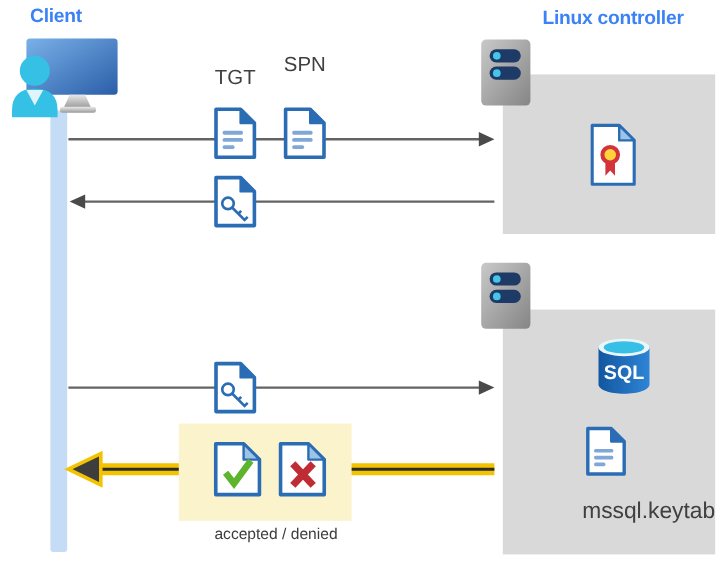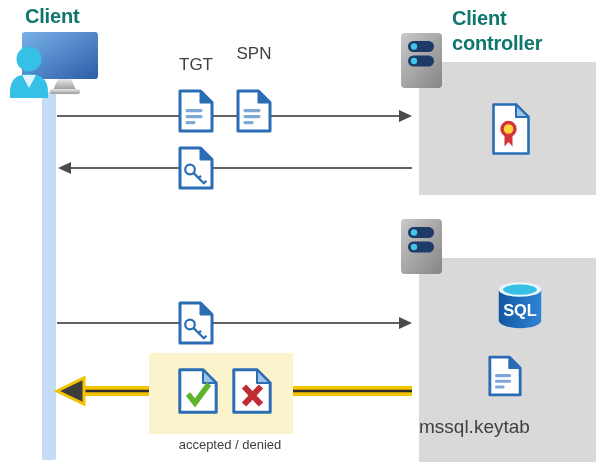--- a/index.html
+++ b/index.html
@@ -1,27 +1,27 @@
 <!DOCTYPE html>
 <html><head>
 <meta charset="utf-8">
 <style>
   html,body{margin:0;padding:0;background:#ffffff;}
   .canvas{
     position:relative;width:600px;height:468px;background:#ffffff;overflow:hidden;
     font-family:"Liberation Sans","DejaVu Sans",sans-serif;
   }
   .abs{position:absolute;}
-  .title{font-weight:700;font-size:20px;line-height:1.25;color:#0f766e;letter-spacing:-0.2px;}
+  .title{font-weight:700;font-size:16px;line-height:1.25;color:#3b82f6;letter-spacing:-0.2px;}
   .msg-label{font-size:17px;color:#404040;text-align:center;}
   .caption{font-size:13px;color:#3d3d3d;text-align:center;}
   .gray-box{background:#d9d9d9;}
   .yellow-box{background:#faf3cc;}
   .client-bar{background:#c4dcf5;border-radius:2px;}
-  .keytab-label{font-size:19px;color:#404040;text-align:left;}
+  .keytab-label{font-size:19px;color:#404040;text-align:right;}
   svg{display:block;}
 </style>
 </head>
 <body>
 
 <div class="canvas">
 
   <div class="abs gray-box" style="left:419px;top:62px;width:177px;height:133px;"></div>
   <div class="abs gray-box" style="left:419px;top:258px;width:177px;height:204px;"></div>
 
@@ -75,21 +75,21 @@
 
   <svg class="abs" style="left:8px;top:28px;" width="95" height="70" viewBox="0 0 95 70">
     <rect x="14" y="4" width="76" height="47" rx="3" fill="url(#g-mon)"></rect>
     <polygon points="50,51 63,51 68,62 45,62" fill="url(#g-stand)"></polygon>
     <rect x="42" y="61" width="30" height="5" rx="2" fill="url(#g-stand)"></rect>
     <circle cx="21" cy="31" r="12.5" fill="#35c0e6"></circle>
     <path d="M2 70 L2 64 Q2 46 21 46 Q40 46 40 64 L40 70 Z" fill="#35c0e6"></path>
     <polygon points="14,47 28,47 21,60" fill="#dff4fb"></polygon>
   </svg>
 
-  <div class="abs title" style="left:452px;top:6px;width:144px;">Client controller</div>
+  <div class="abs title" style="left:452px;top:6px;width:144px;">Linux controller</div>
 
   <svg class="abs" style="left:400px;top:32px;" width="43" height="57" viewBox="0 0 43 57">
     <rect x="1" y="1" width="41" height="55" rx="4" fill="url(#g-srv)"></rect>
     <rect x="8" y="9" width="26" height="11" rx="5.5" fill="#1e3a66"></rect>
     <circle cx="14" cy="14.5" r="3.2" fill="#45c6e8"></circle>
     <rect x="8" y="23.5" width="26" height="11" rx="5.5" fill="#1e3a66"></rect>
     <circle cx="14" cy="29" r="3.2" fill="#45c6e8"></circle>
   </svg>
 
   <svg class="abs" style="left:491px;top:102px;" width="40" height="54" viewBox="0 0 40 54">

